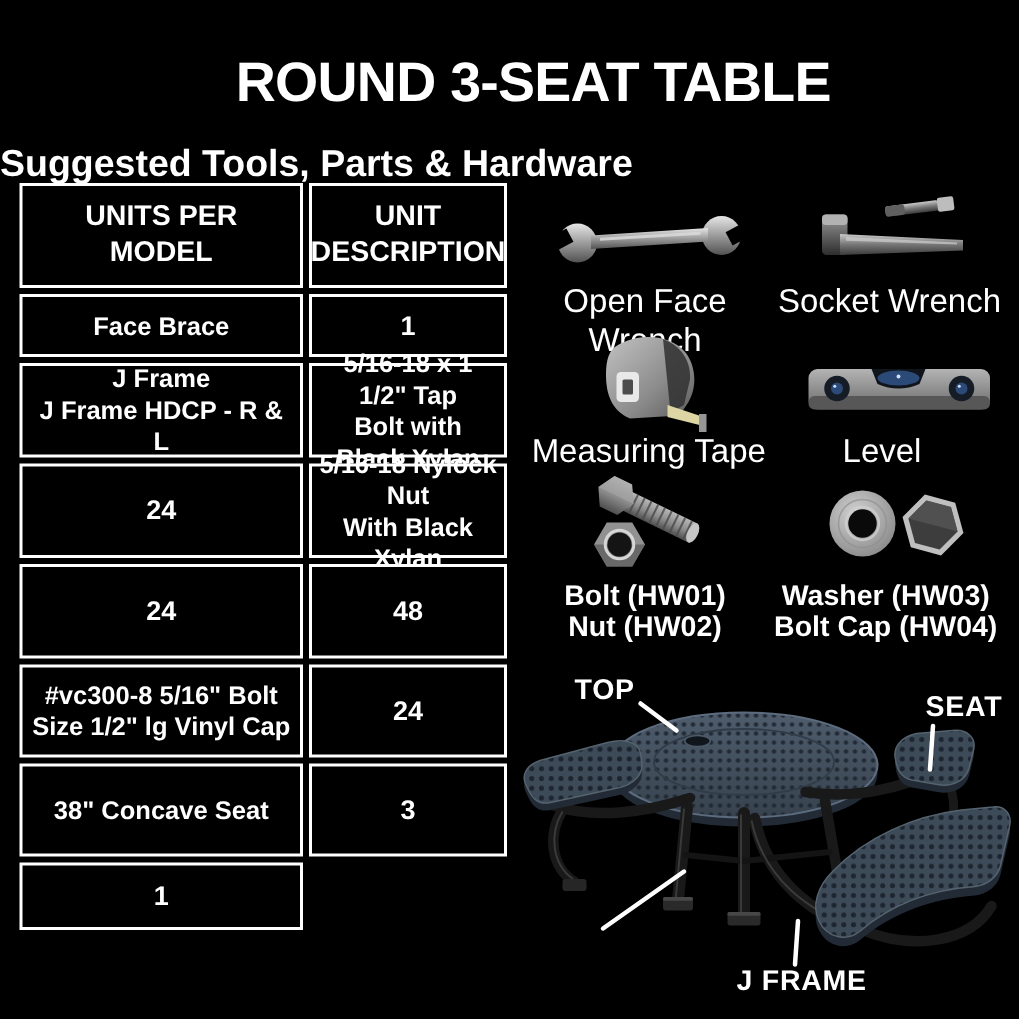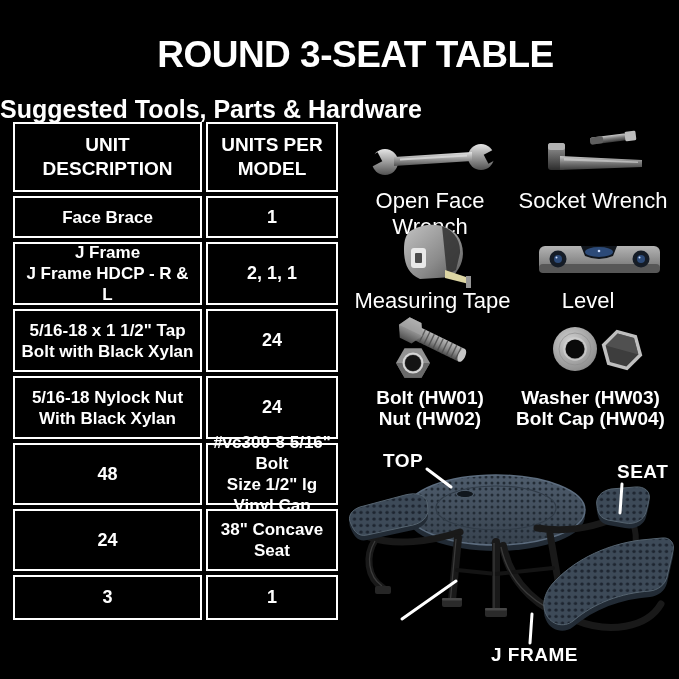--- a/index.html
+++ b/index.html
@@ -32,30 +32,29 @@
   .diagram{left:345px;top:438px;width:334px;height:241px;}
   .dlabel{position:absolute;font-size:19px;font-weight:bold;letter-spacing:.5px;}
 </style>
 </head>
 <body>
 
 <div class="abs title">ROUND 3-SEAT TABLE</div>
 <div class="abs subtitle">Suggested Tools, Parts &amp; Hardware</div>
 
 <div class="abs parts-table">
-  <div class="cell hdr">UNIT DESCRIPTION</div>
   <div class="cell hdr">UNITS PER
 MODEL</div>
+  <div class="cell hdr">UNIT DESCRIPTION</div>
 
   <div class="cell">Face Brace</div>
   <div class="cell num">1</div>
 
   <div class="cell">J Frame
 J Frame HDCP - R &amp; L</div>
-  <div class="cell num">2, 1, 1</div>
 
   <div class="cell">5/16-18 x 1 1/2" Tap
 Bolt with Black Xylan</div>
   <div class="cell num">24</div>
 
   <div class="cell">5/16-18 Nylock Nut
 With Black Xylan</div>
   <div class="cell num">24</div>
 
   <div class="cell num">48</div>

